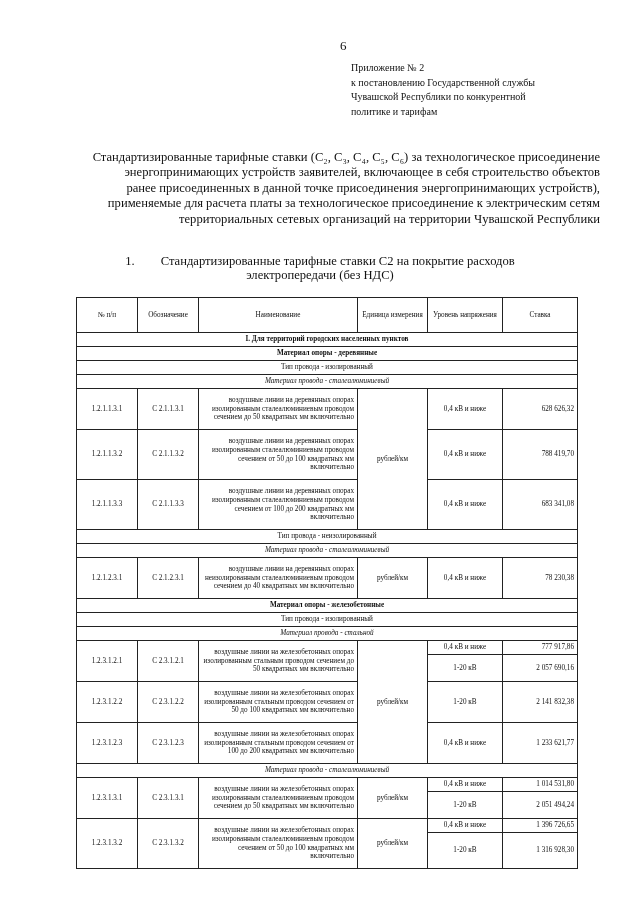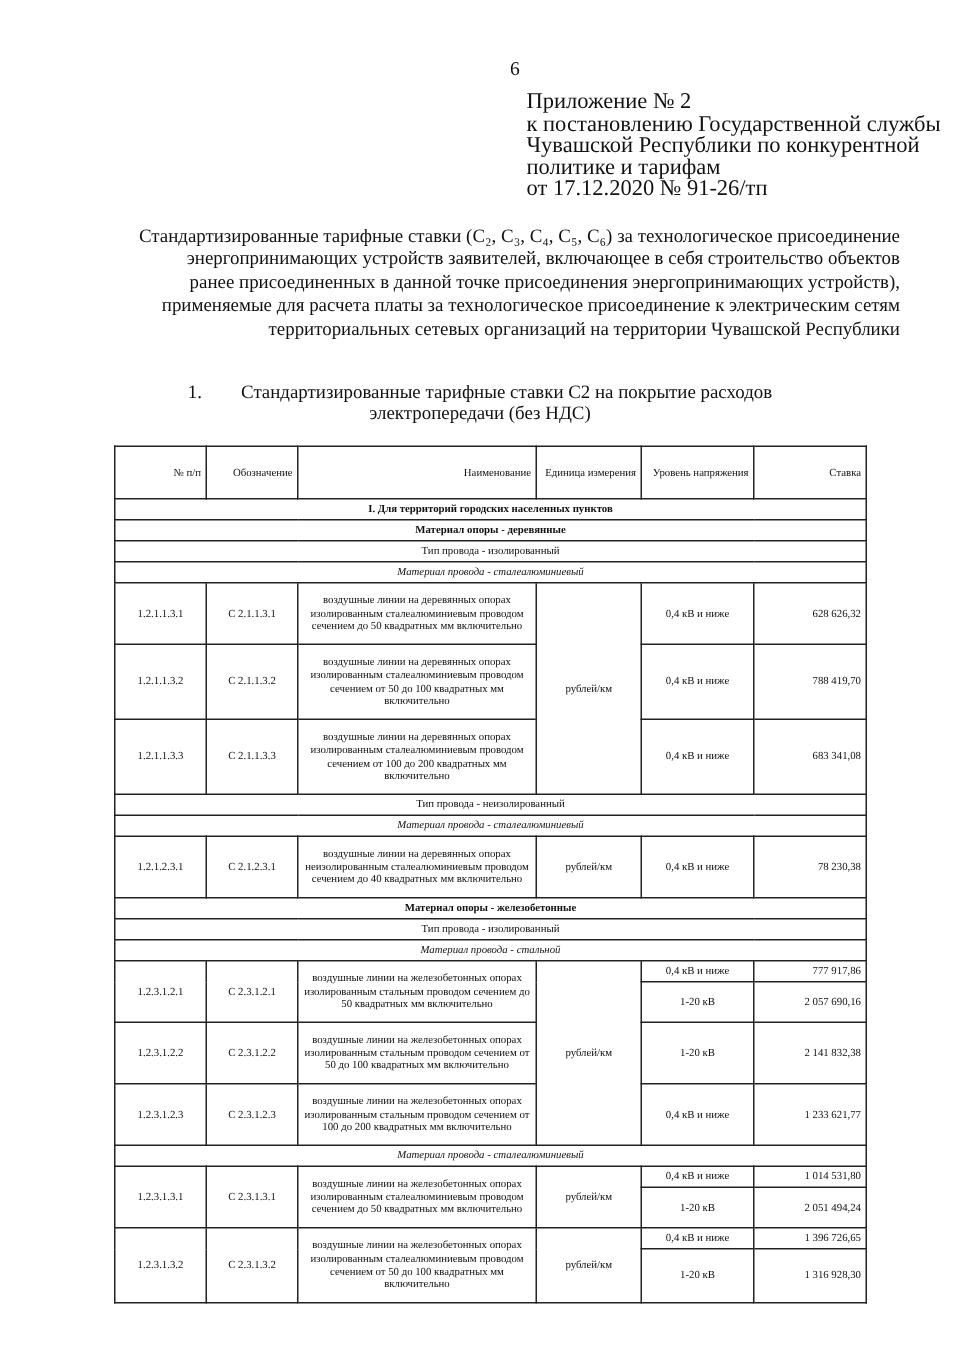--- a/index.html
+++ b/index.html
@@ -6,21 +6,21 @@
     body {
       width: 640px; height: 904px; position: relative; overflow: hidden;
       font-family: "Liberation Serif", serif; color: #111;
     }
     .page-num {
       position: absolute; left: 340px; top: 38px;
       font-size: 13px;
     }
     .appendix {
       position: absolute; left: 351px; top: 61px;
-      font-size: 15px; line-height: 14.6px;
+      font-size: 10px; line-height: 14.6px;
     }
     .appendix div { white-space: nowrap; }
     .main-title {
       position: absolute; left: 40px; top: 150px; width: 560px;
       text-align: center; font-size: 12.6px; line-height: 15.4px;
     }
     .main-title div { white-space: nowrap; text-align: right; }
     .section-title {
       position: absolute; left: 90px; top: 254px; width: 460px;
       text-align: center; font-size: 12.6px; line-height: 14.2px;
@@ -34,41 +34,40 @@
       font-size: 7.2px; line-height: 8.6px;
       table-layout: fixed;
       width: 501px;
     }
     table.tariffs td, table.tariffs th {
       border: 0.8px solid #222;
       padding: 0 3px;
       vertical-align: middle;
       font-weight: normal;
     }
-    th { text-align: right; height: 34px; }
+    th { text-align: center; height: 34px; }
     td.c { text-align: center; }
     td.r { text-align: right; padding-right: 4px; }
-    td.l { text-align: center; }
+    td.l { text-align: right; }
     tr.group td { text-align: center; height: 13px; }
     tr.group.bold td { font-weight: bold; }
     tr.group.italic td { font-style: italic; }
     td.desc { height: 40px; }
     td.desc5 { height: 49px; }
   </style>
 </head>
 <body>
 
 <div class="page-num">6</div>
 
 <div class="appendix">
   <div>Приложение № 2</div>
   <div>к постановлению Государственной службы</div>
   <div>Чувашской Республики по конкурентной</div>
   <div>политике и тарифам</div>
-  <div>от 17.12.2020 № 91-26/тп</div>
 </div>
 
 <div class="main-title">
   <div>Стандартизированные тарифные ставки (С₂, С₃, С₄, С₅, С₆) за технологическое присоединение</div>
   <div>энергопринимающих устройств заявителей, включающее в себя строительство объектов</div>
   <div>ранее присоединенных в данной точке присоединения энергопринимающих устройств),</div>
   <div>применяемые для расчета платы за технологическое присоединение к электрическим сетям</div>
   <div>территориальных сетевых организаций на территории Чувашской Республики</div>
 </div>
 

